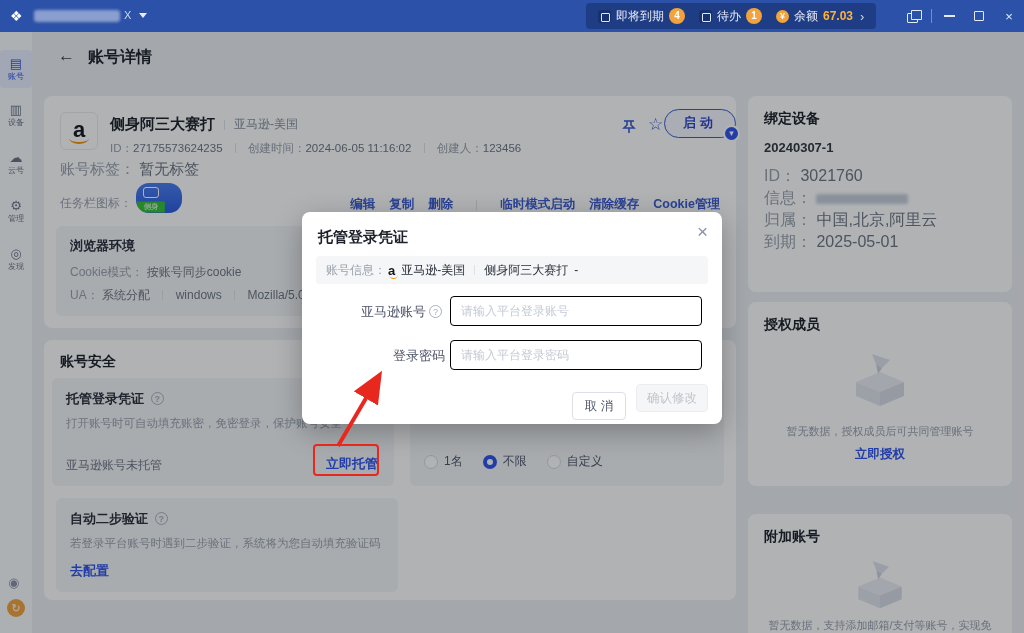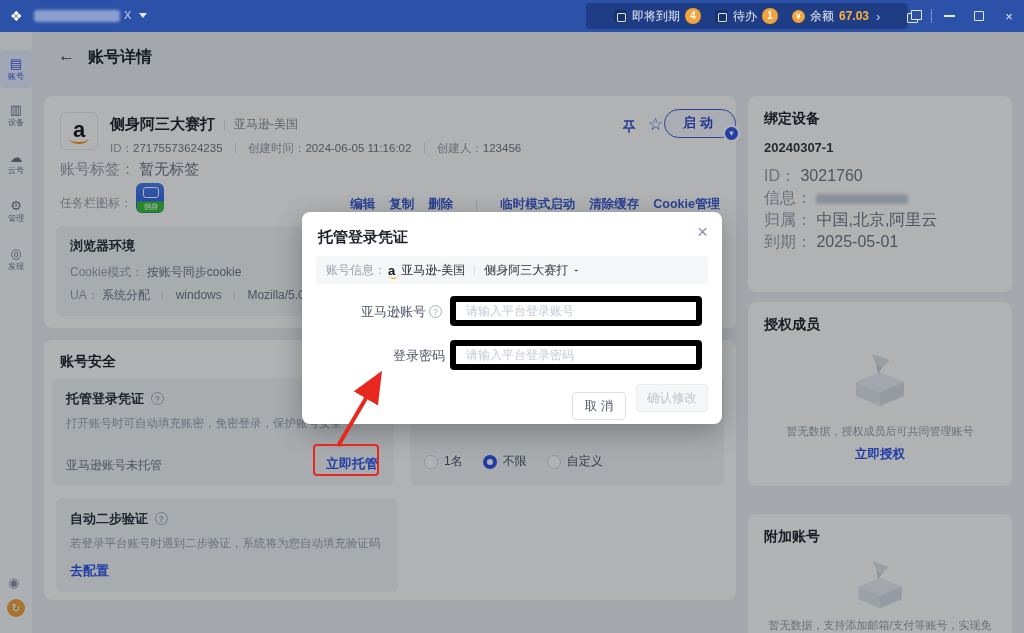--- a/index.html
+++ b/index.html
@@ -8,21 +8,21 @@
 
   
   .titlebar { position:absolute; left:0; top:0; width:1024px; height:32px; background:#2b51a8; z-index:5; }
   .tb-logo { position:absolute; left:10px; top:7px; color:#fff; font-size:14px; line-height:18px; }
   .tb-redact { position:absolute; left:34px; top:10px; width:86px; height:12px; border-radius:3px;
                background:rgba(255,255,255,.45); filter:blur(1.5px); }
   .tb-suffix { position:absolute; left:124px; top:9px; color:#cdd8f2; font-size:11px; }
   .tb-caret { position:absolute; left:139px; top:13px; width:0; height:0;
               border-left:4px solid transparent; border-right:4px solid transparent; border-top:5px solid #e8edf8; }
   .tb-pill { position:absolute; left:586px; top:3px; height:26px; border-radius:4px; background:rgba(10,25,70,.35);
-             display:flex; align-items:center; gap:14px; padding:0 28px; }
+             display:flex; align-items:center; gap:14px; padding:0 12px; }
   .tb-item { display:flex; align-items:center; gap:5px; color:#e8edf8; font-size:12px; white-space:nowrap; }
   .tb-ic { width:13px; height:13px; border-radius:3px; background:#16316e; position:relative; }
   .tb-ic::after { content:''; position:absolute; left:3px; top:3px; width:7px; height:7px;
                   border:1px solid #dfe7fa; border-radius:1px; }
   .tb-badge { min-width:16px; height:16px; border-radius:8px; background:#f2a33c; color:#fff;
               font-size:10px; font-weight:bold; text-align:center; line-height:16px; padding:0 3px; }
   .tb-coin { width:13px; height:13px; border-radius:50%; background:#f2a33c; color:#fff; font-size:9px;
              text-align:center; line-height:13px; font-weight:bold; }
   .tb-bal { color:#ffb23e; font-weight:bold; }
   .tb-chev { color:#cdd8f2; font-size:13px; margin-left:2px; }
@@ -72,21 +72,21 @@
   .acc-meta { position:absolute; left:66px; top:45px; font-size:11.5px; white-space:nowrap; }
   .acc-pin { position:absolute; left:576px; top:22px; }
   .acc-star { position:absolute; left:604px; top:18px; font-size:17px; color:#3b5bd0; }
   .launch-btn { position:absolute; left:620px; top:13px; width:72px; height:29px; border:1.5px solid #3b5bd0;
                 border-radius:15px; background:rgba(238,243,255,.55); color:#2f45c9; font-size:13px; font-weight:bold;
                 text-align:center; line-height:26px; letter-spacing:4px; }
   .launch-badge { position:absolute; right:-5px; bottom:-5px; width:17px; height:17px; border-radius:50%;
                   background:#2f54eb; border:2px solid #fff; color:#fff; font-size:9px; line-height:13px; text-align:center; letter-spacing:0; }
   .acc-tagrow { position:absolute; left:16px; top:64px; font-size:15px; }
   .acc-taskbar-label { position:absolute; left:16px; top:99px; font-size:12px; }
-  .taskbar-ic { position:absolute; left:92px; top:87px; width:28px; height:30px; border-radius:6px;
+  .taskbar-ic { position:absolute; left:92px; top:87px; width:46px; height:30px; border-radius:13px;
                 background:linear-gradient(180deg,#4a7df0,#2b5be0); overflow:hidden; }
   .taskbar-ic .glyph { position:absolute; left:7px; top:4px; width:16px; height:11px; border:1.6px solid #fff; border-radius:3px; }
   .taskbar-ic .band { position:absolute; left:0; bottom:0; width:30px; height:12px; background:#35c235;
                       color:#fff; font-size:8px; text-align:center; line-height:12px; transform:scale(.92); }
   .acc-actions { position:absolute; right:16px; top:100px; display:flex; align-items:center; gap:14px;
                  font-size:12.5px; font-weight:bold; white-space:nowrap; }
   .env { left:12px; top:130px; width:504px; height:90px; }
   .env-title { position:absolute; left:14px; top:11px; font-size:13px; font-weight:bold; color:#2a2f3a; }
   .env-row1 { position:absolute; left:14px; top:38px; font-size:12px; }
   .env-row2 { position:absolute; left:14px; top:61px; font-size:12px; }
@@ -124,21 +124,21 @@
            box-shadow:0 8px 28px rgba(0,0,0,.28); z-index:20; }
   .md-title { position:absolute; left:16px; top:16px; font-size:15px; font-weight:bold; color:#1d2129; }
   .md-close { position:absolute; right:14px; top:10px; font-size:19px; color:#8a93a6; line-height:20px; }
   .md-info { position:absolute; left:14px; top:44px; width:392px; height:28px; background:#f5f6f8; border-radius:4px;
              display:flex; align-items:center; font-size:12px; padding:0 10px; white-space:nowrap; }
   .md-mini-a { position:relative; font-weight:bold; color:#15171c; font-size:13px; margin:0 6px 0 2px; }
   .md-mini-a::after { content:''; position:absolute; left:1px; bottom:-1px; width:9px; height:4px;
                       border-bottom:1.5px solid #f79400; border-radius:0 0 60% 60%/0 0 100% 100%; }
   .md-row { position:absolute; left:0; width:100%; height:30px; }
   .md-label { position:absolute; left:16px; top:7px; width:140px; text-align:right; font-size:13px; color:#4e5569; white-space:nowrap; }
-  .md-input { position:absolute; left:148px; top:0; width:252px; height:30px; border:6px solid #000000; border-radius:4px;
+  .md-input { position:absolute; left:148px; top:0; width:252px; height:30px; border:1px solid #000000; border-radius:4px;
               padding:0 10px; font-size:12px; color:#333; background:#fff; font-family:inherit; }
   .md-input::placeholder { color:#c4c9d4; }
   .md-btn-cancel { position:absolute; left:270px; top:172px; width:54px; height:28px; background:#fff;
                    border:1px solid #dcdfe6; border-radius:4px; color:#4e5569; font-size:12.5px; text-align:center; line-height:26px;margin-top:8px; }
   .md-btn-confirm { position:absolute; left:334px; top:172px; width:72px; height:28px; background:#f5f6f8;
                     border:1px solid #ebedf0; border-radius:4px; color:#c0c4cc; font-size:12.5px; text-align:center; line-height:26px; }
   .red-box { position:absolute; left:313px; top:444px; width:66px; height:32px; border:2px solid #e8281e;
              border-radius:4px; z-index:30; }
   .anno-svg { position:absolute; left:320px; top:340px; z-index:30; }
 </style>

